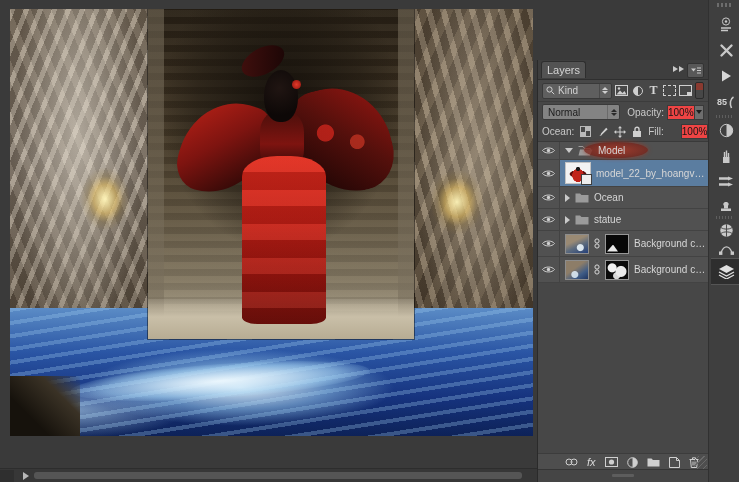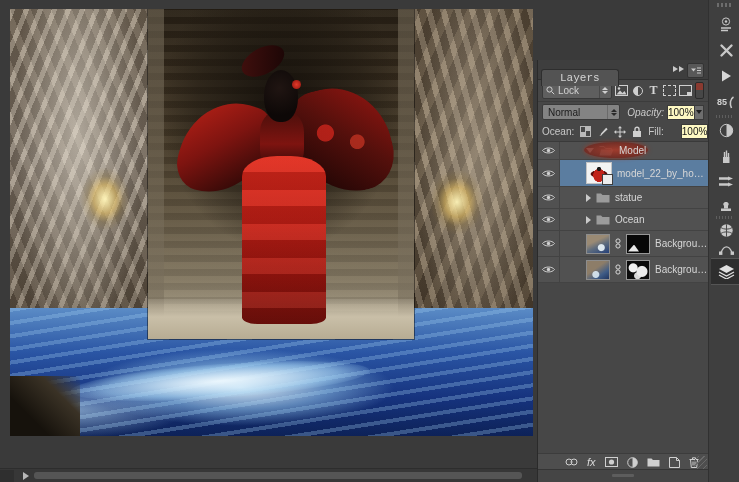--- a/index.html
+++ b/index.html
@@ -70,22 +70,22 @@
   
   .hscroll{position:absolute;left:0;bottom:0;width:537px;height:13px;background:#373737;border-top:1px solid #2d2d2d;}
   .sb-corner{position:absolute;left:0;top:1px;width:14px;height:12px;background:#2f2f2f;}
   .sb-arrow{position:absolute;left:23px;top:3px;width:0;height:0;
     border-top:4px solid transparent;border-bottom:4px solid transparent;border-left:6px solid #b8b8b8;}
   .sb-track{position:absolute;left:34px;top:3px;width:488px;height:7px;background:#555;border-radius:3px;}
   
   .panel{position:absolute;left:537px;top:60px;width:171px;height:422px;background:#474747;
          border-left:1px solid #2a2a2a;box-sizing:border-box;}
   .tabbar{position:relative;height:19px;background:#3e3e3e;border-bottom:1px solid #2f2f2f;}
-  .tab{position:absolute;left:3px;top:9px;height:17px;line-height:17px;padding:0 18px;background:#535353;
-       border:1px solid #2e2e2e;border-bottom:none;border-radius:3px 3px 0 0;font-size:11px;color:#d4d4d4;box-sizing:border-box;font-family:Liberation Mono, monospace;}
+  .tab{position:absolute;left:3px;top:1px;height:17px;line-height:17px;padding:0 5px;background:#535353;
+       border:1px solid #2e2e2e;border-bottom:none;border-radius:3px 3px 0 0;font-size:11px;color:#d4d4d4;box-sizing:border-box;}
   .collapse-btn{position:absolute;right:24px;top:6px;display:flex;gap:1px;}
   .collapse-btn i{width:0;height:0;border-top:3.5px solid transparent;border-bottom:3.5px solid transparent;border-left:5px solid #c9c9c9;}
   .menu-btn{position:absolute;right:4px;top:3px;width:15px;height:13px;background:#585858;border:1px solid #333;
             border-radius:2px;display:flex;align-items:center;justify-content:center;}
   .filter-row{height:21px;display:flex;align-items:center;padding:0 4px;gap:3px;background:#474747;border-bottom:1px solid #3c3c3c;}
   .kind-box{display:flex;align-items:center;width:84px;height:16px;background:#5f5f5f;border:1px solid #393939;
             border-radius:2px;padding-left:3px;gap:3px;box-sizing:border-box;}
   .kind-box .lbl{flex:1;color:#d0d0d0;}
   .stepper{display:flex;flex-direction:column;justify-content:center;gap:1px;border-left:1px solid #4a4a4a;
            width:11px;align-items:center;height:100%;}
@@ -102,34 +102,34 @@
   .fswitch{margin-left:auto;width:8px;height:15px;border:1px solid #2b2b2b;border-radius:2px;
            background:linear-gradient(180deg,#8a3a30 0 48%,#474747 48%);}
   .blend-row{height:20px;display:flex;align-items:center;padding:0 4px;background:#474747;}
   .mode-box{display:flex;align-items:center;width:92px;height:16px;background:#838383;border:1px solid #3a3a3a;
             border-radius:2px;box-sizing:border-box;}
   .mode-box .val{flex:1;padding-left:5px;color:#1c1c1c;}
   .mode-box .stepper{border-left:1px solid #6a6a6a;}
   .mode-box .stepper .up{border-bottom-color:#2a2a2a;}
   .mode-box .stepper .dn{border-top-color:#2a2a2a;}
   .opq-lbl,.lock-lbl,.fill-lbl{color:#c9c9c9;}
-  .opq-lbl{margin-left:7px;margin-right:3px;font-style:italic;}
-  .val-box{width:30px;height:15px;background:#fef9c3;border:1px solid #3a3a3a;color:#161616;
+  .opq-lbl{margin-left:7px;margin-right:3px;}
+  .val-box{width:30px;height:15px;background:#ef4444;border:1px solid #3a3a3a;color:#161616;
            display:flex;align-items:center;justify-content:center;box-sizing:border-box;text-align:center;}
   .val-arrow{width:11px;height:15px;background:#6e6e6e;border:1px solid #3a3a3a;border-left:none;
              display:flex;align-items:center;justify-content:center;box-sizing:border-box;}
   .val-arrow i{width:0;height:0;border-left:3px solid transparent;border-right:3px solid transparent;border-top:4px solid #1e1e1e;}
   .lock-row{height:19px;display:flex;align-items:center;padding:0 4px;gap:6px;background:#474747;border-bottom:1px solid #3a3a3a;}
   .lock-row .fill-lbl{margin-left:auto;margin-right:11px;}
   .lkbtn{display:flex;align-items:center;justify-content:center;width:14px;height:14px;}
   .checker{width:9px;height:9px;border:1px solid #b9b9b9;
     background:conic-gradient(#b9b9b9 0 25%,transparent 25% 50%,#b9b9b9 50% 75%,transparent 75%);}
   
   .rows{position:relative;}
-  .row{position:relative;display:flex;align-items:center;background:#515151;border-bottom:1px solid #434343;gap:21px;}
+  .row{position:relative;display:flex;align-items:center;background:#515151;border-bottom:1px solid #434343;}
   .row.selected{background:#5b7da0;}
   .eye-col{width:21px;align-self:stretch;display:flex;align-items:center;justify-content:center;
            border-right:1px solid #434343;flex:none;}
   .rc{display:flex;align-items:center;flex:1;gap:5px;padding-left:5px;min-width:0;}
   .caret-down{width:0;height:0;border-left:4px solid transparent;border-right:4px solid transparent;border-top:5px solid #c9c9c9;}
   .caret-right{width:0;height:0;border-top:4px solid transparent;border-bottom:4px solid transparent;border-left:5px solid #c9c9c9;}
   .lname{white-space:nowrap;overflow:hidden;text-overflow:ellipsis;position:relative;z-index:2;}
   .annot{position:absolute;left:46px;top:0;width:64px;height:16px;border-radius:50%;z-index:1;
     background:radial-gradient(ellipse,rgba(165,58,42,.92),rgba(122,36,26,.78) 70%);
     box-shadow:0 0 4px rgba(160,55,38,.8);}
@@ -228,21 +228,21 @@
     </div>
 
     <div class="filter-row">
       <div class="kind-box">
         <span>
           <svg width="9" height="9" viewBox="0 0 9 9">
               <circle cx="3.5" cy="3.5" r="2.6" fill="none" stroke="#cfcfcf"></circle>
               <path d="M5.6 5.6L8.2 8.2" stroke="#cfcfcf"></path>
             </svg>
         </span>
-        <span class="lbl">Lock</span>
+        <span class="lbl">Kind</span>
         <span class="stepper">
             <i class="up"></i>
             <i class="dn"></i>
           </span>
       </div>
       <span class="fbtn">
         <svg width="13" height="11" viewBox="0 0 13 11">
             <rect x="0.5" y="0.5" width="12" height="10" fill="none" stroke="#cfcfcf"></rect>
             <circle cx="4" cy="3.5" r="1.2" fill="#cfcfcf"></circle>
             <path d="M1.5 9.5l3.5-4 2.5 2.5 2-2 2 3.5z" fill="#cfcfcf"></path>
@@ -345,37 +345,37 @@
           <svg width="13" height="9" viewBox="0 0 13 9">
               <path d="M.5 4.5C3 1.2 10 1.2 12.5 4.5 10 7.8 3 7.8 .5 4.5z" fill="none" stroke="#cfcfcf"></path>
               <circle cx="6.5" cy="4.5" r="1.7" fill="#cfcfcf"></circle>
             </svg>
         </div>
         <div class="rc">
           <span class="caret-right"></span>
           <svg width="14" height="11" viewBox="0 0 14 11">
               <path d="M.5 1.5h4.5L6.5 3h7v7.5H.5z" fill="#9b9b9b"></path>
             </svg>
-          <span class="lname">statue</span>
+          <span class="lname">Ocean</span>
         </div>
       </div>
 
       <div class="row" style="height:21px">
         <div class="eye-col">
           <svg width="13" height="9" viewBox="0 0 13 9">
               <path d="M.5 4.5C3 1.2 10 1.2 12.5 4.5 10 7.8 3 7.8 .5 4.5z" fill="none" stroke="#cfcfcf"></path>
               <circle cx="6.5" cy="4.5" r="1.7" fill="#cfcfcf"></circle>
             </svg>
         </div>
         <div class="rc">
           <span class="caret-right"></span>
           <svg width="14" height="11" viewBox="0 0 14 11">
               <path d="M.5 1.5h4.5L6.5 3h7v7.5H.5z" fill="#9b9b9b"></path>
             </svg>
-          <span class="lname">Ocean</span>
+          <span class="lname">statue</span>
         </div>
       </div>
 
       <div class="row" style="height:25px">
         <div class="eye-col">
           <svg width="13" height="9" viewBox="0 0 13 9">
               <path d="M.5 4.5C3 1.2 10 1.2 12.5 4.5 10 7.8 3 7.8 .5 4.5z" fill="none" stroke="#cfcfcf"></path>
               <circle cx="6.5" cy="4.5" r="1.7" fill="#cfcfcf"></circle>
             </svg>
         </div>

